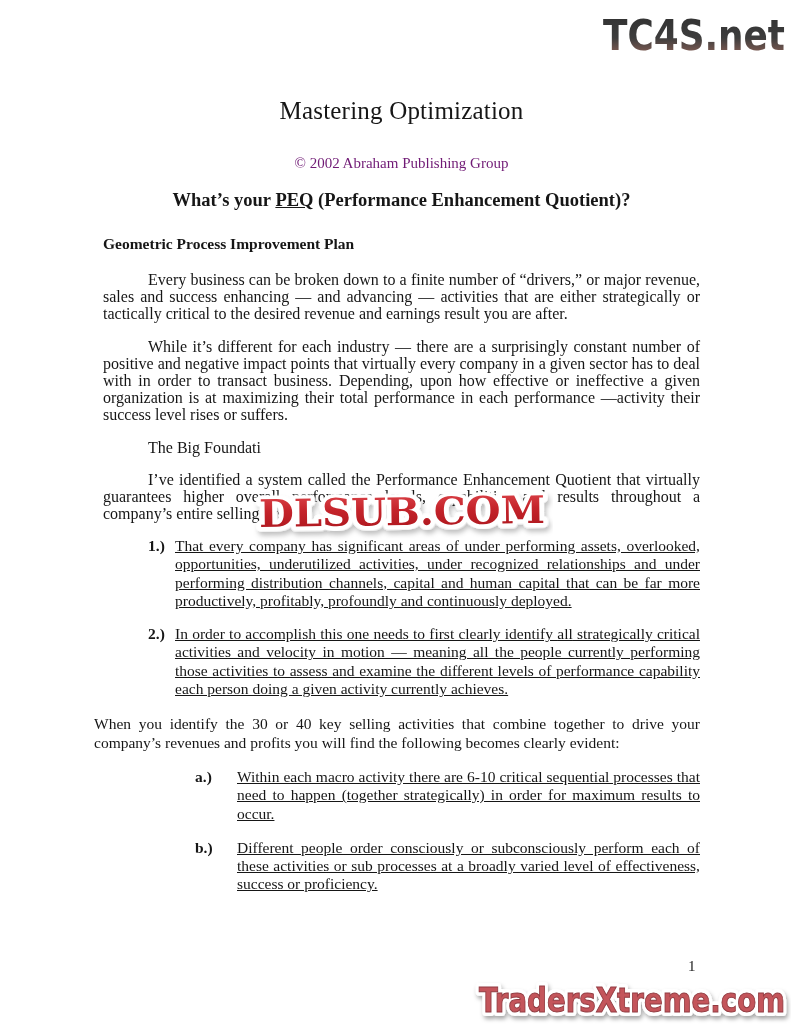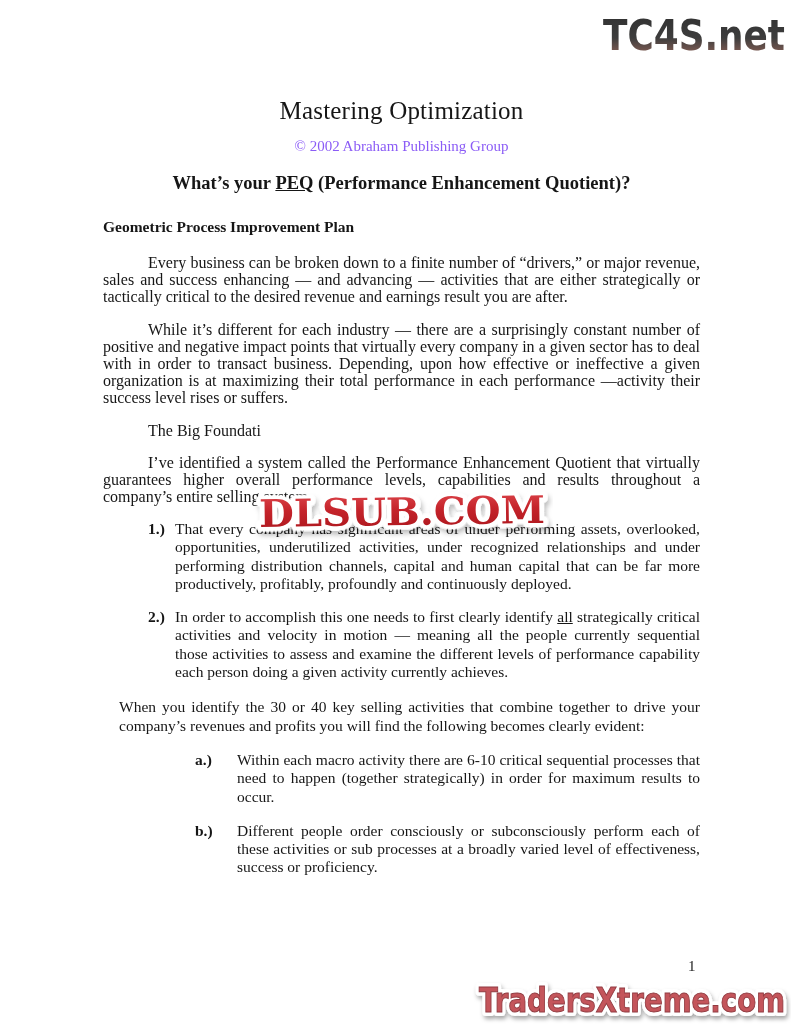--- a/index.html
+++ b/index.html
@@ -9,22 +9,22 @@
     position:relative; width:791px; height:1024px;
     background:#ffffff; overflow:hidden; padding-top:96px;
   }
   
   .title {
     margin:0 91px 0 103px; text-align:center;
     font-size:25px; font-weight:normal; line-height:29px;
     letter-spacing:.2px;
   }
   .copyright {
-    margin:12px 91px 0 103px; text-align:center;
-    font-size:15px; line-height:18px; color:#8b5cf6;
+    margin:29px 91px 0 103px; text-align:center;
+    font-size:15px; line-height:18px; color:#701a75;
   }
   .question {
     margin:17px 91px 0 103px; text-align:center;
     font-size:18.5px; font-weight:bold; line-height:22px;
   }
   .question .u { text-decoration:underline; }
   .section-heading {
     margin:24px 91px 0 103px;
     font-size:15.5px; font-weight:bold; line-height:18px;
   }
@@ -36,26 +36,26 @@
   }
   .indent { text-indent:45px; }
   .p1 { margin-top:18px; }
   .p2 { margin-top:16px; }
   .p3 { margin-top:15px; }
   .partial { margin-top:16px; text-align:left; }
   .u { text-decoration:underline;margin-top:31px; }
   
   .list-row { display:flex; font-size:15.5px; line-height:18.3px; }
   .list-row .marker { flex:none; font-weight:bold; }
-  .list-row .text { flex:1; text-align:justify; }
+  .list-row .text { flex:1; text-align:justify;text-decoration:underline; }
   .l1 { margin:15px 91px 0 148px; }
   .l1:first-of-type { margin-top:19px; }
   .l1 .marker { width:27px; }
   .note {
-    margin:17px 91px 0 119px;
+    margin:17px 91px 0 94px;
     font-size:15.5px; line-height:18.3px; text-align:justify;
   }
   .l2 { margin:16px 91px 0 195px; }
   .l2 .marker { width:42px; }
   
   .wm-tc4s { position:absolute; top:8px; left:599px; }
   .wm-dlsub { position:absolute; top:482px; left:251px; }
   .wm-traders { position:absolute; top:978px; left:472px; }
   .page-number {
     position:absolute; top:957px; left:688px;
@@ -111,21 +111,21 @@
     </g>
   </svg>
 
   <div class="list-row l1">
     <span class="marker">1.)</span>
     <span class="text">That every company has significant areas of under performing assets, overlooked, opportunities, underutilized activities, under recognized relationships and under performing distribution channels, capital and human capital that can be far more productively, profitably, profoundly and continuously deployed.</span>
   </div>
 
   <div class="list-row l1">
     <span class="marker">2.)</span>
-    <span class="text"><span>In order to accomplish this one needs to first clearly identify </span><span class="u">all</span><span> strategically critical activities and velocity in motion — meaning all the people currently sequential those activities to assess and examine the different levels of performance capability each person doing a given activity currently achieves.</span></span>
+    <span class="text"><span>In order to accomplish this one needs to first clearly identify </span><span class="u">all</span><span> strategically critical activities and velocity in motion — meaning all the people currently performing those activities to assess and examine the different levels of performance capability each person doing a given activity currently achieves.</span></span>
   </div>
 
   <p class="note">When you identify the 30 or 40 key selling activities that combine together to drive your company’s revenues and profits you will find the following becomes clearly evident:</p>
 
   <div class="list-row l2">
     <span class="marker">a.)</span>
     <span class="text">Within each macro activity there are 6-10 critical sequential processes that need to happen (together strategically) in order for maximum results to occur.</span>
   </div>
 
   <div class="list-row l2">

